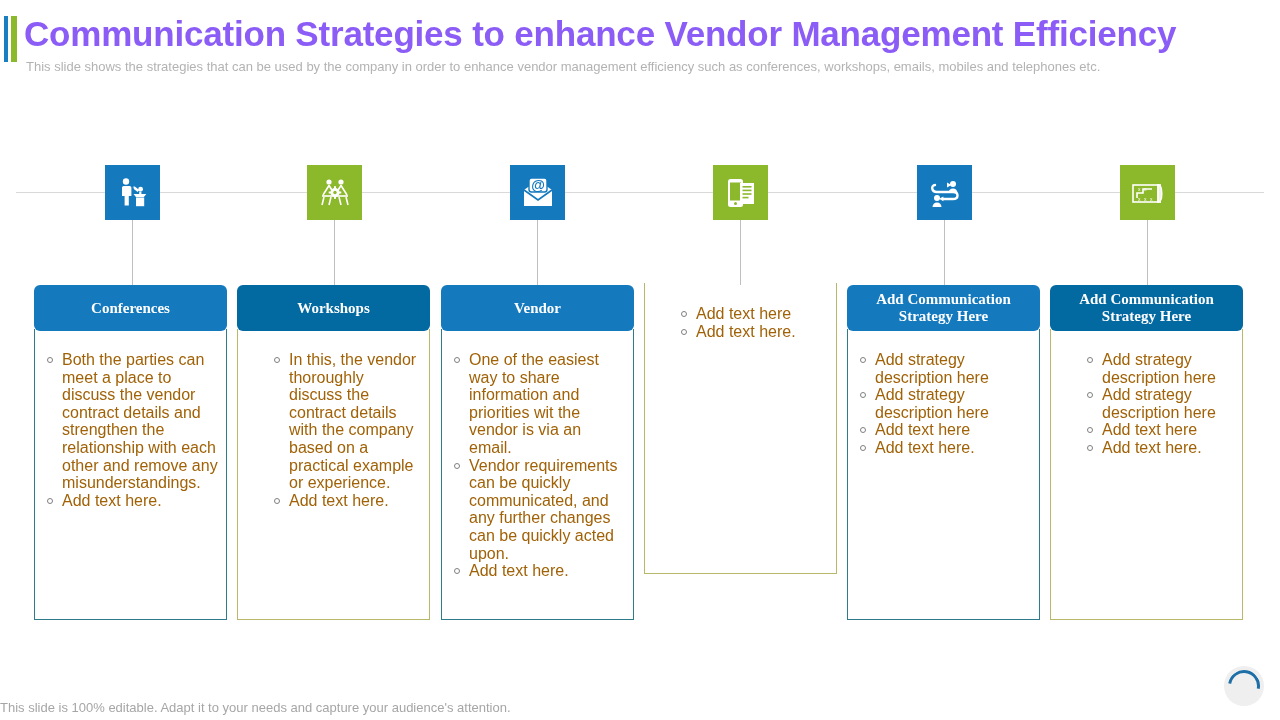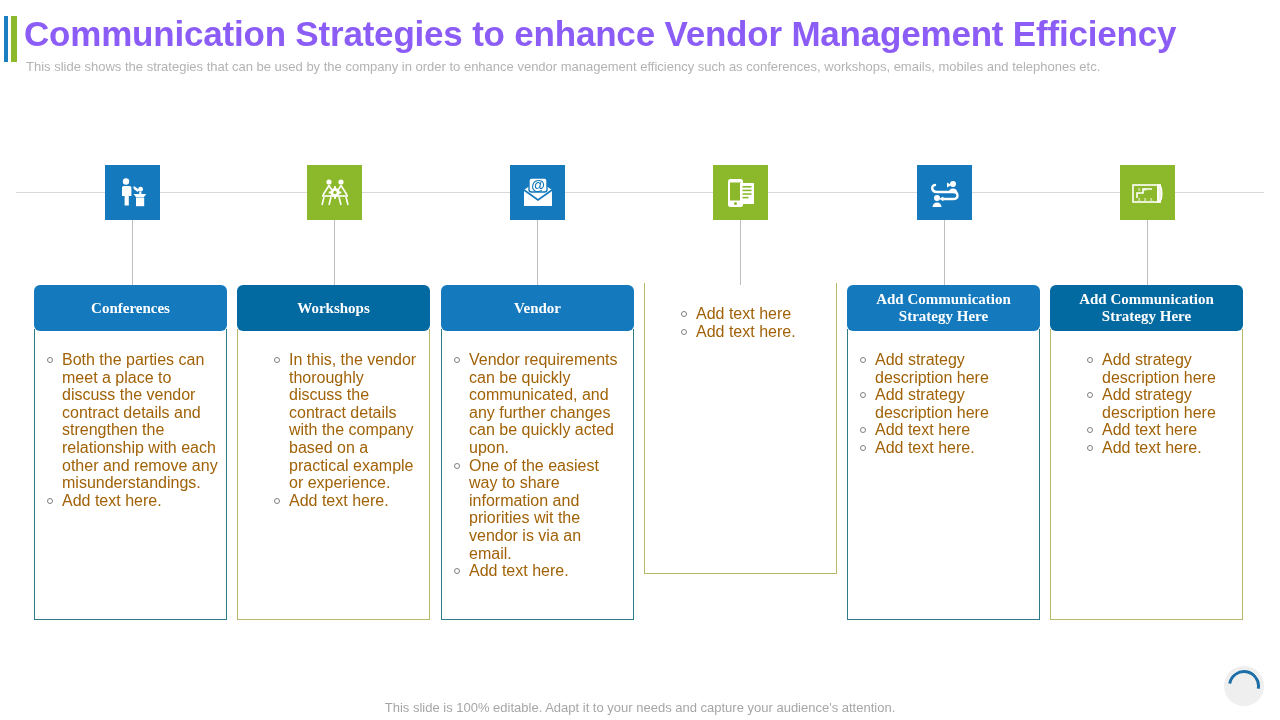--- a/index.html
+++ b/index.html
@@ -73,21 +73,21 @@
     margin-bottom:0px;
   }
   ul.bullets li:before{
     content:"";
     position:absolute;left:4px;top:6px;
     width:4px;height:4px;border:1px solid #808080;border-radius:50%;
   }
 
   
   .footer-note{
-    position:absolute;left:0;top:700px;width:1280px;text-align:center;
+    position:absolute;left:0;top:700px;width:1280px;
     font-size:13px;color:#a6a6a6;
   }
   .spinner{
     position:absolute;left:1224px;top:666px;width:40px;height:40px;
     border-radius:50%;background:#efefef;
   }
   .spinner:after{
     content:"";position:absolute;left:4px;top:4px;width:32px;height:32px;
     border-radius:50%;
     border:3px solid transparent;
@@ -226,22 +226,22 @@
       <li>In this, the vendor thoroughly discuss the contract details with the company based on a practical example or experience.</li>
       <li>Add text here.</li>
     </ul>
   </div>
 </div>
 
 <div class="card" style="left:441px;">
   <div class="card-head blue">Vendor</div>
   <div class="card-body">
     <ul class="bullets">
+      <li>One of the easiest way to share information and priorities wit the vendor is via an email.</li>
       <li>Vendor requirements can be quickly communicated, and any further changes can be quickly acted upon.</li>
-      <li>One of the easiest way to share information and priorities wit the vendor is via an email.</li>
       <li>Add text here.</li>
     </ul>
   </div>
 </div>
 
 <div class="card" style="left:644px;">
   <div class="card-body olive">
     <ul class="bullets">
       <li>Add text here</li>
       <li>Add text here.</li>

